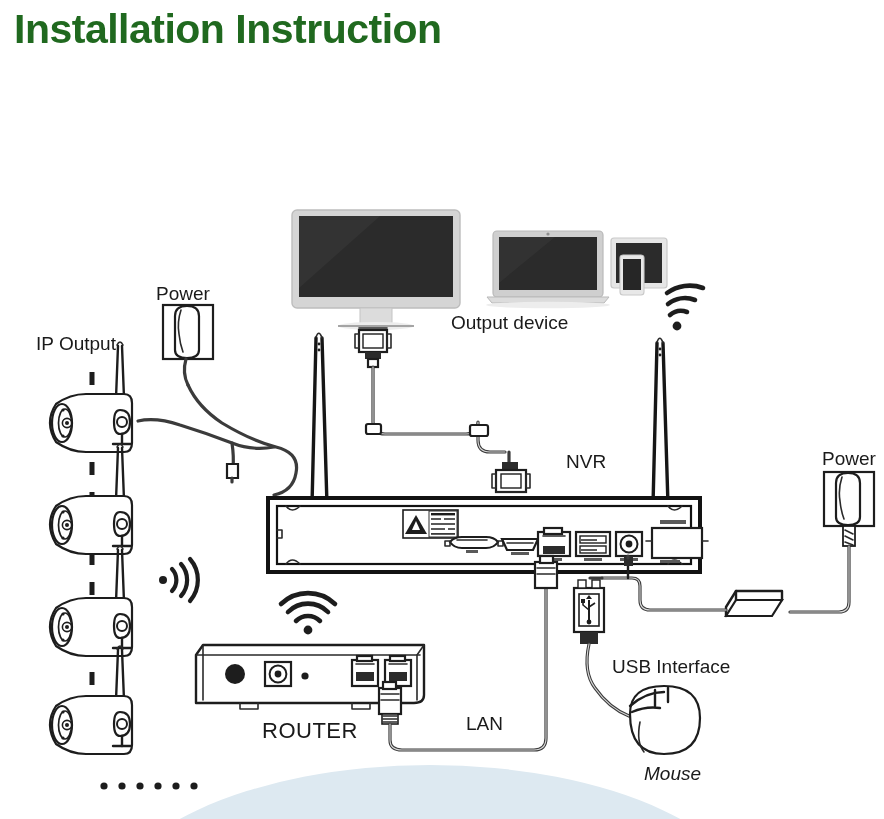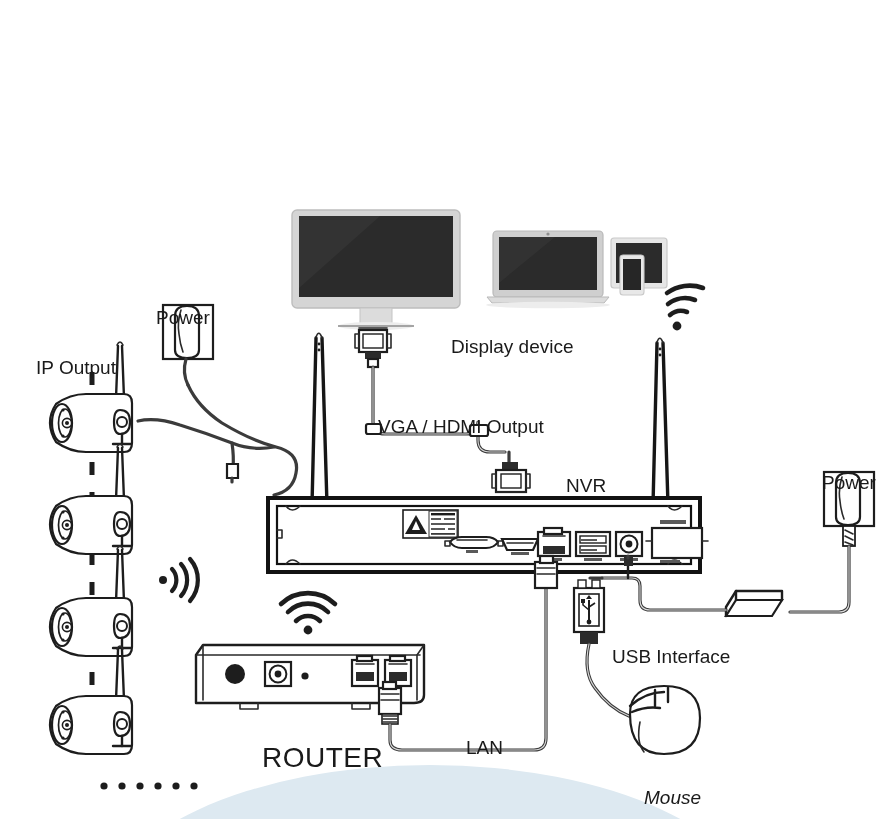--- a/index.html
+++ b/index.html
@@ -25,41 +25,41 @@
     font-weight: bold;
     color: #20691f;
     letter-spacing: -0.5px;
     white-space: nowrap;
   }
   .lbl {
     position: absolute;
     color: #1a1a1a;
     font-size: 19px;
     white-space: nowrap;
-    margin-top: 24px;
   }
   svg.layer {
     position: absolute;
     left: 0;
     top: 0;
     width: 884px;
     height: 819px;
   }
   .stroke { fill: none; stroke: #1d1d1d; stroke-width: 2.4; stroke-linejoin: round; stroke-linecap: round; }
   .stroke-thin { fill: none; stroke: #2a2a2a; stroke-width: 1.6; stroke-linejoin: round; stroke-linecap: round; }
   .stroke-thick { fill: none; stroke: #161616; stroke-width: 3.4; stroke-linejoin: round; stroke-linecap: round; }
   .cable { fill: none; stroke: #3b3b3b; stroke-width: 3.2; stroke-linecap: round; stroke-linejoin: round; }
   .cable-in { fill: none; stroke: #d8d8d8; stroke-width: 1.1; stroke-linecap: round; stroke-linejoin: round; }
   .fill-white { fill: #ffffff; stroke: #1d1d1d; stroke-width: 2.2; }
 </style>
 </head>
 <body>
 
 <div id="page">
 
+  <div id="title">Installation Instruction</div>
 
   <svg class="layer" viewBox="0 0 884 819">
 
     <g>
       <ellipse cx="430" cy="920" rx="330" ry="155" fill="#dde9f1"></ellipse>
     </g>
 
     <g>
       <line x1="92" y1="372" x2="92" y2="762" stroke="#1d1d1d" stroke-width="5" stroke-dasharray="13 17" stroke-linecap="butt"></line>
       <circle cx="104" cy="786" r="3.6" fill="#1d1d1d"></circle>
@@ -421,21 +421,20 @@
       <rect x="535" y="562" width="22" height="26" class="fill-white"></rect>
       <rect x="540" y="556" width="13" height="7" class="fill-white"></rect>
       <path class="stroke-thin" d="M537 568 l18 0 M537 574 l18 0"></path>
     </g>
 
   </svg>
 
   <div class="lbl" style="left:36px; top:333px;">IP Output</div>
   <div class="lbl" style="left:156px; top:283px;">Power</div>
   <div class="lbl" style="left:822px; top:448px;">Power</div>
-  <div class="lbl" style="left:451px; top:312px;">Display device</div>
-  <div class="lbl" style="left:378px; top:392px;">VGA / HDMI Output</div>
+  <div class="lbl" style="left:451px; top:312px;">Output device</div>
   <div class="lbl" style="left:566px; top:451px;">NVR</div>
-  <div class="lbl" style="left:262px; top:718px; font-size:28px; letter-spacing:0.5px;">ROUTER</div>
+  <div class="lbl" style="left:262px; top:718px; font-size:22px; letter-spacing:0.5px;">ROUTER</div>
   <div class="lbl" style="left:466px; top:713px;text-align:right;">LAN</div>
-  <div class="lbl" style="left:612px; top:622px;">USB Interface</div>
+  <div class="lbl" style="left:612px; top:656px;">USB Interface</div>
   <div class="lbl" style="left:644px; top:763px;font-style:italic;">Mouse</div>
 
 </div>
 
 </body></html>

